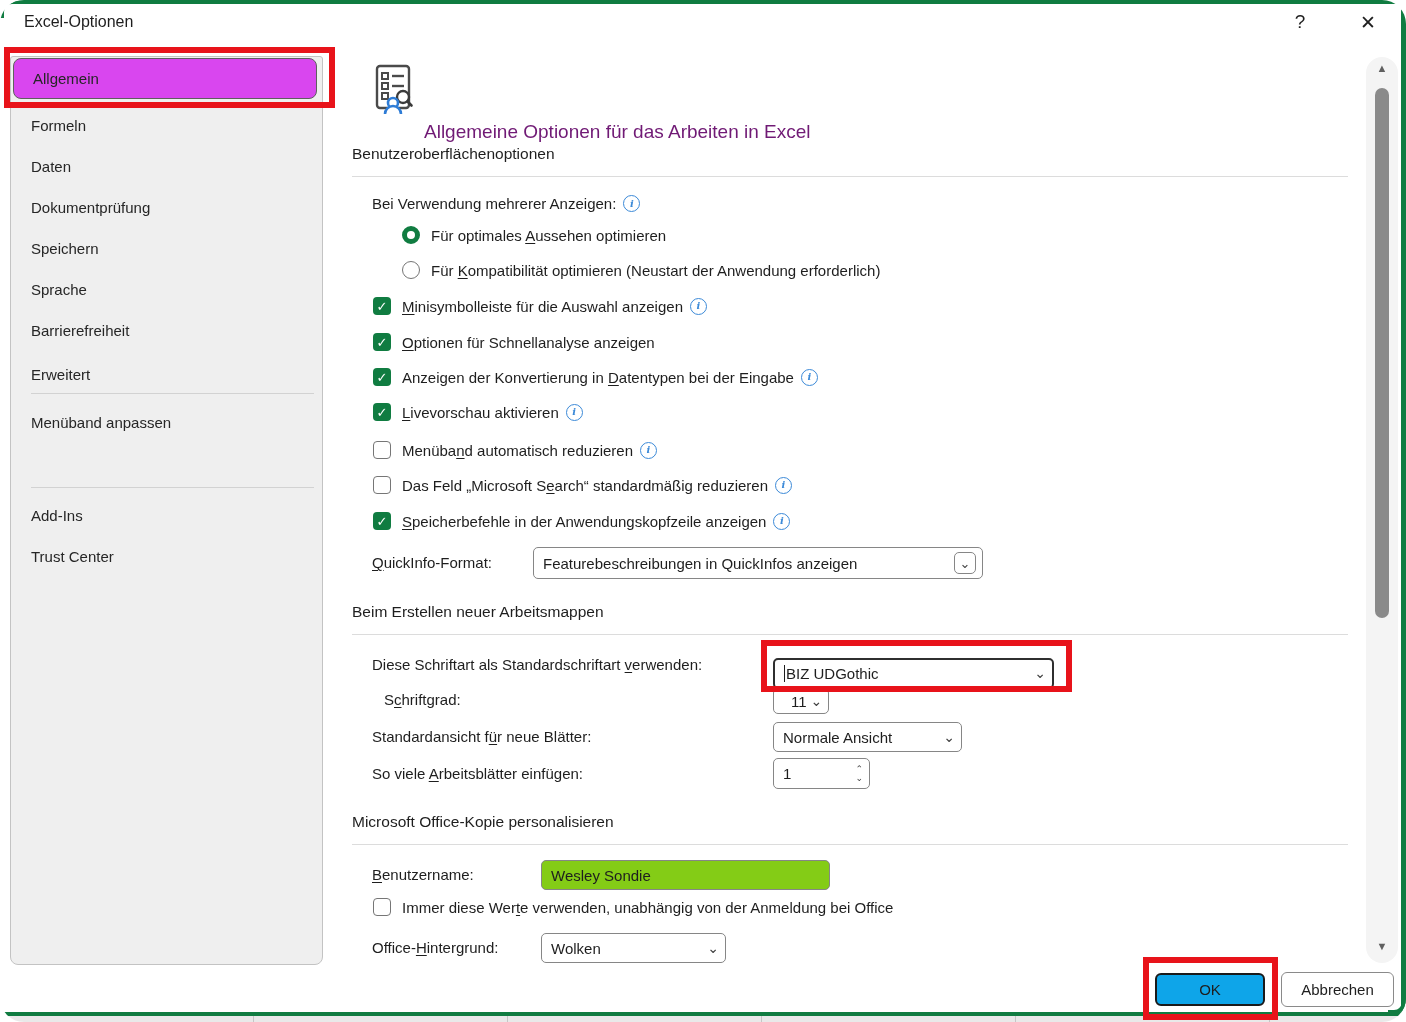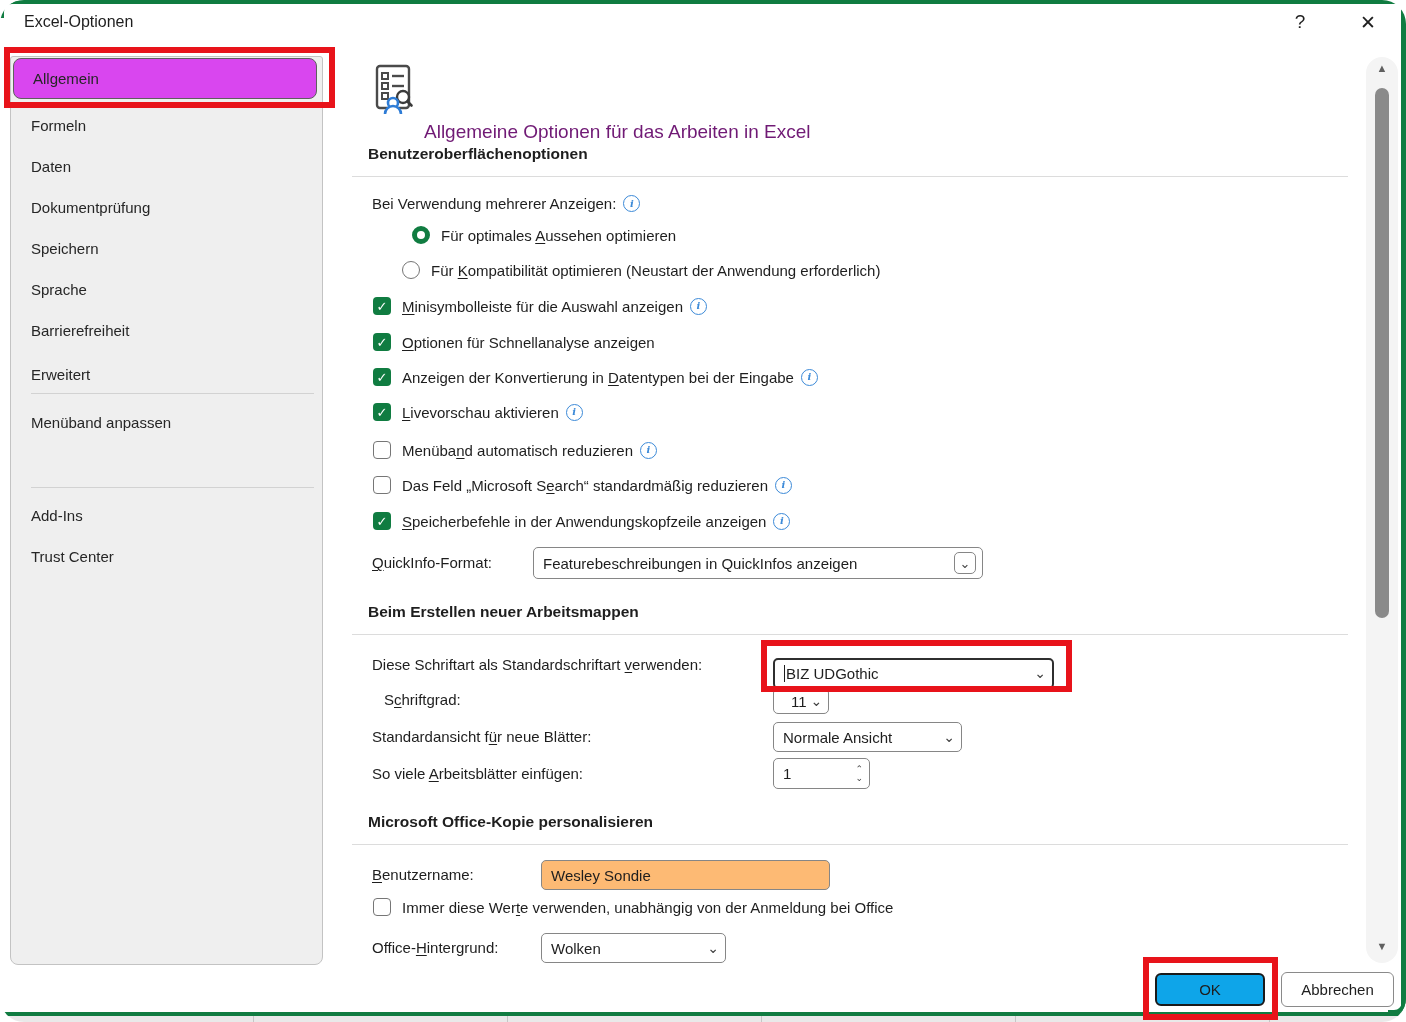--- a/index.html
+++ b/index.html
@@ -20,21 +20,21 @@
   
   .sidebar{position:absolute;left:10px;top:56px;width:313px;height:909px;background:#efefef;
     border:1px solid #c3c3c3;border-radius:3px 3px 8px 8px;box-sizing:border-box;}
   .side-item{position:absolute;left:1px;width:304px;height:30px;display:flex;align-items:center;
     padding-left:19px;font-size:15px;color:#262626;cursor:default;}
   .side-item.selected{left:2px;top:1px;width:304px;height:41px;border:1.5px solid #5f5f5f;
     border-radius:8px;box-sizing:border-box;background:#d946ef;}
   .side-div{position:absolute;left:20px;width:283px;height:1px;background:#d2d2d2;}
   
   .hdr-title{position:absolute;left:424px;top:79px;font-size:19px;color:#701a75;margin-top:42px;}
-  .sec-h{position:absolute;left:368px;font-size:15.5px;font-weight:bold;color:#1e1e1e;}
+  .sec-h{position:absolute;left:352px;font-size:15.5px;font-weight:normal;color:#1e1e1e;}
   .divider{position:absolute;left:352px;width:996px;height:1px;background:#dcdcdc;}
   .row{position:absolute;display:flex;align-items:center;font-size:15px;color:#1e1e1e;white-space:nowrap;}
   u{text-decoration:underline;text-underline-offset:2px;text-decoration-thickness:1px;}
   
   .cbbox{width:18px;height:18px;border-radius:4px;box-sizing:border-box;display:inline-flex;
     align-items:center;justify-content:center;margin-right:11px;flex:none;cursor:default;}
   .cbbox.checked{background:#107C41;}
   .cbbox.un{border:1.6px solid #767676;background:#fff;}
   .checkmark{color:#fff;font-size:13px;font-weight:bold;line-height:1;}
   .radio{width:18px;height:18px;border-radius:50%;box-sizing:border-box;margin-right:11px;flex:none;background:#fff;cursor:default;}
@@ -45,21 +45,21 @@
     font-family:"DejaVu Serif",serif;font-style:italic;font-weight:bold;margin-left:7px;flex:none;cursor:default;}
   .combo{position:absolute;box-sizing:border-box;border:1px solid #868686;border-radius:5px;background:#fff;
     display:flex;align-items:center;padding:0 6px 0 9px;font-size:15px;color:#1e1e1e;cursor:default;white-space:nowrap;overflow:hidden;}
   .combo .chev{margin-left:auto;font-size:14px;color:#3f3f3f;line-height:0.6;padding-left:4px;}
   .combo.focus{border:2px solid #2f2f2f;margin-top:8px;}
   .chevbox{margin-left:auto;width:22px;height:22px;border:1px solid #868686;border-radius:5px;
     display:flex;align-items:center;justify-content:center;font-size:13px;color:#3f3f3f;flex:none;box-sizing:border-box;}
   .caret{display:inline-block;width:1px;height:17px;background:#1e1e1e;margin-right:1px;}
   .spincol{margin-left:auto;display:flex;flex-direction:column;align-items:center;justify-content:center;
     font-size:9px;color:#3f3f3f;line-height:0.95;}
-  .textinput{position:absolute;box-sizing:border-box;border:1px solid #868686;border-radius:5px;background:#fdba74;
+  .textinput{position:absolute;box-sizing:border-box;border:1px solid #868686;border-radius:5px;background:#84cc16;
     font-size:15px;color:#1e1e1e;padding:0 9px;font-family:"Liberation Sans","DejaVu Sans",sans-serif;outline:none;}
   
   .btn{position:absolute;display:flex;align-items:center;justify-content:center;background:#0ea5e9;
     font-size:15px;color:#1e1e1e;border-radius:6px;box-sizing:border-box;cursor:default;}
   .btn.ok{left:1155px;top:973px;width:110px;height:33px;border:2px solid #1a1a1a;}
   .btn.cancel{left:1281px;top:972px;width:113px;height:35px;border:1px solid #8a8a8a;background:#fff;}
   
   .sb-track{position:absolute;left:1366px;top:57px;width:32px;height:906px;background:#f4f4f4;border-radius:16px;}
   .sb-up{position:absolute;left:1370px;top:62px;width:24px;text-align:center;font-size:11px;color:#606060;cursor:default;}
   .sb-down{position:absolute;left:1370px;top:940px;width:24px;text-align:center;font-size:11px;color:#606060;cursor:default;}
@@ -136,21 +136,21 @@
   <div class="hdr-title">Allgemeine Optionen für das Arbeiten in Excel</div>
 
   <div class="sec-h" style="top:145px">Benutzeroberflächenoptionen</div>
   <div class="divider" style="top:176px"></div>
 
   <div class="row" style="left:372px;top:195px">
     <span>Bei Verwendung mehrerer Anzeigen:</span>
     <span class="info-icon">i</span>
   </div>
 
-  <div class="row" style="left:412px;top:226px">
+  <div class="row" style="left:402px;top:226px">
     <span class="radio sel"></span>
     <span><span>Für optimales </span><u>A</u><span>ussehen optimieren</span></span>
   </div>
   <div class="row" style="left:402px;top:261px">
     <span class="radio un"></span>
     <span><span>Für </span><u>K</u><span>ompatibilität optimieren (Neustart der Anwendung erforderlich)</span></span>
   </div>
 
   <div class="row" style="left:373px;top:297px">
     <span class="cbbox checked">

